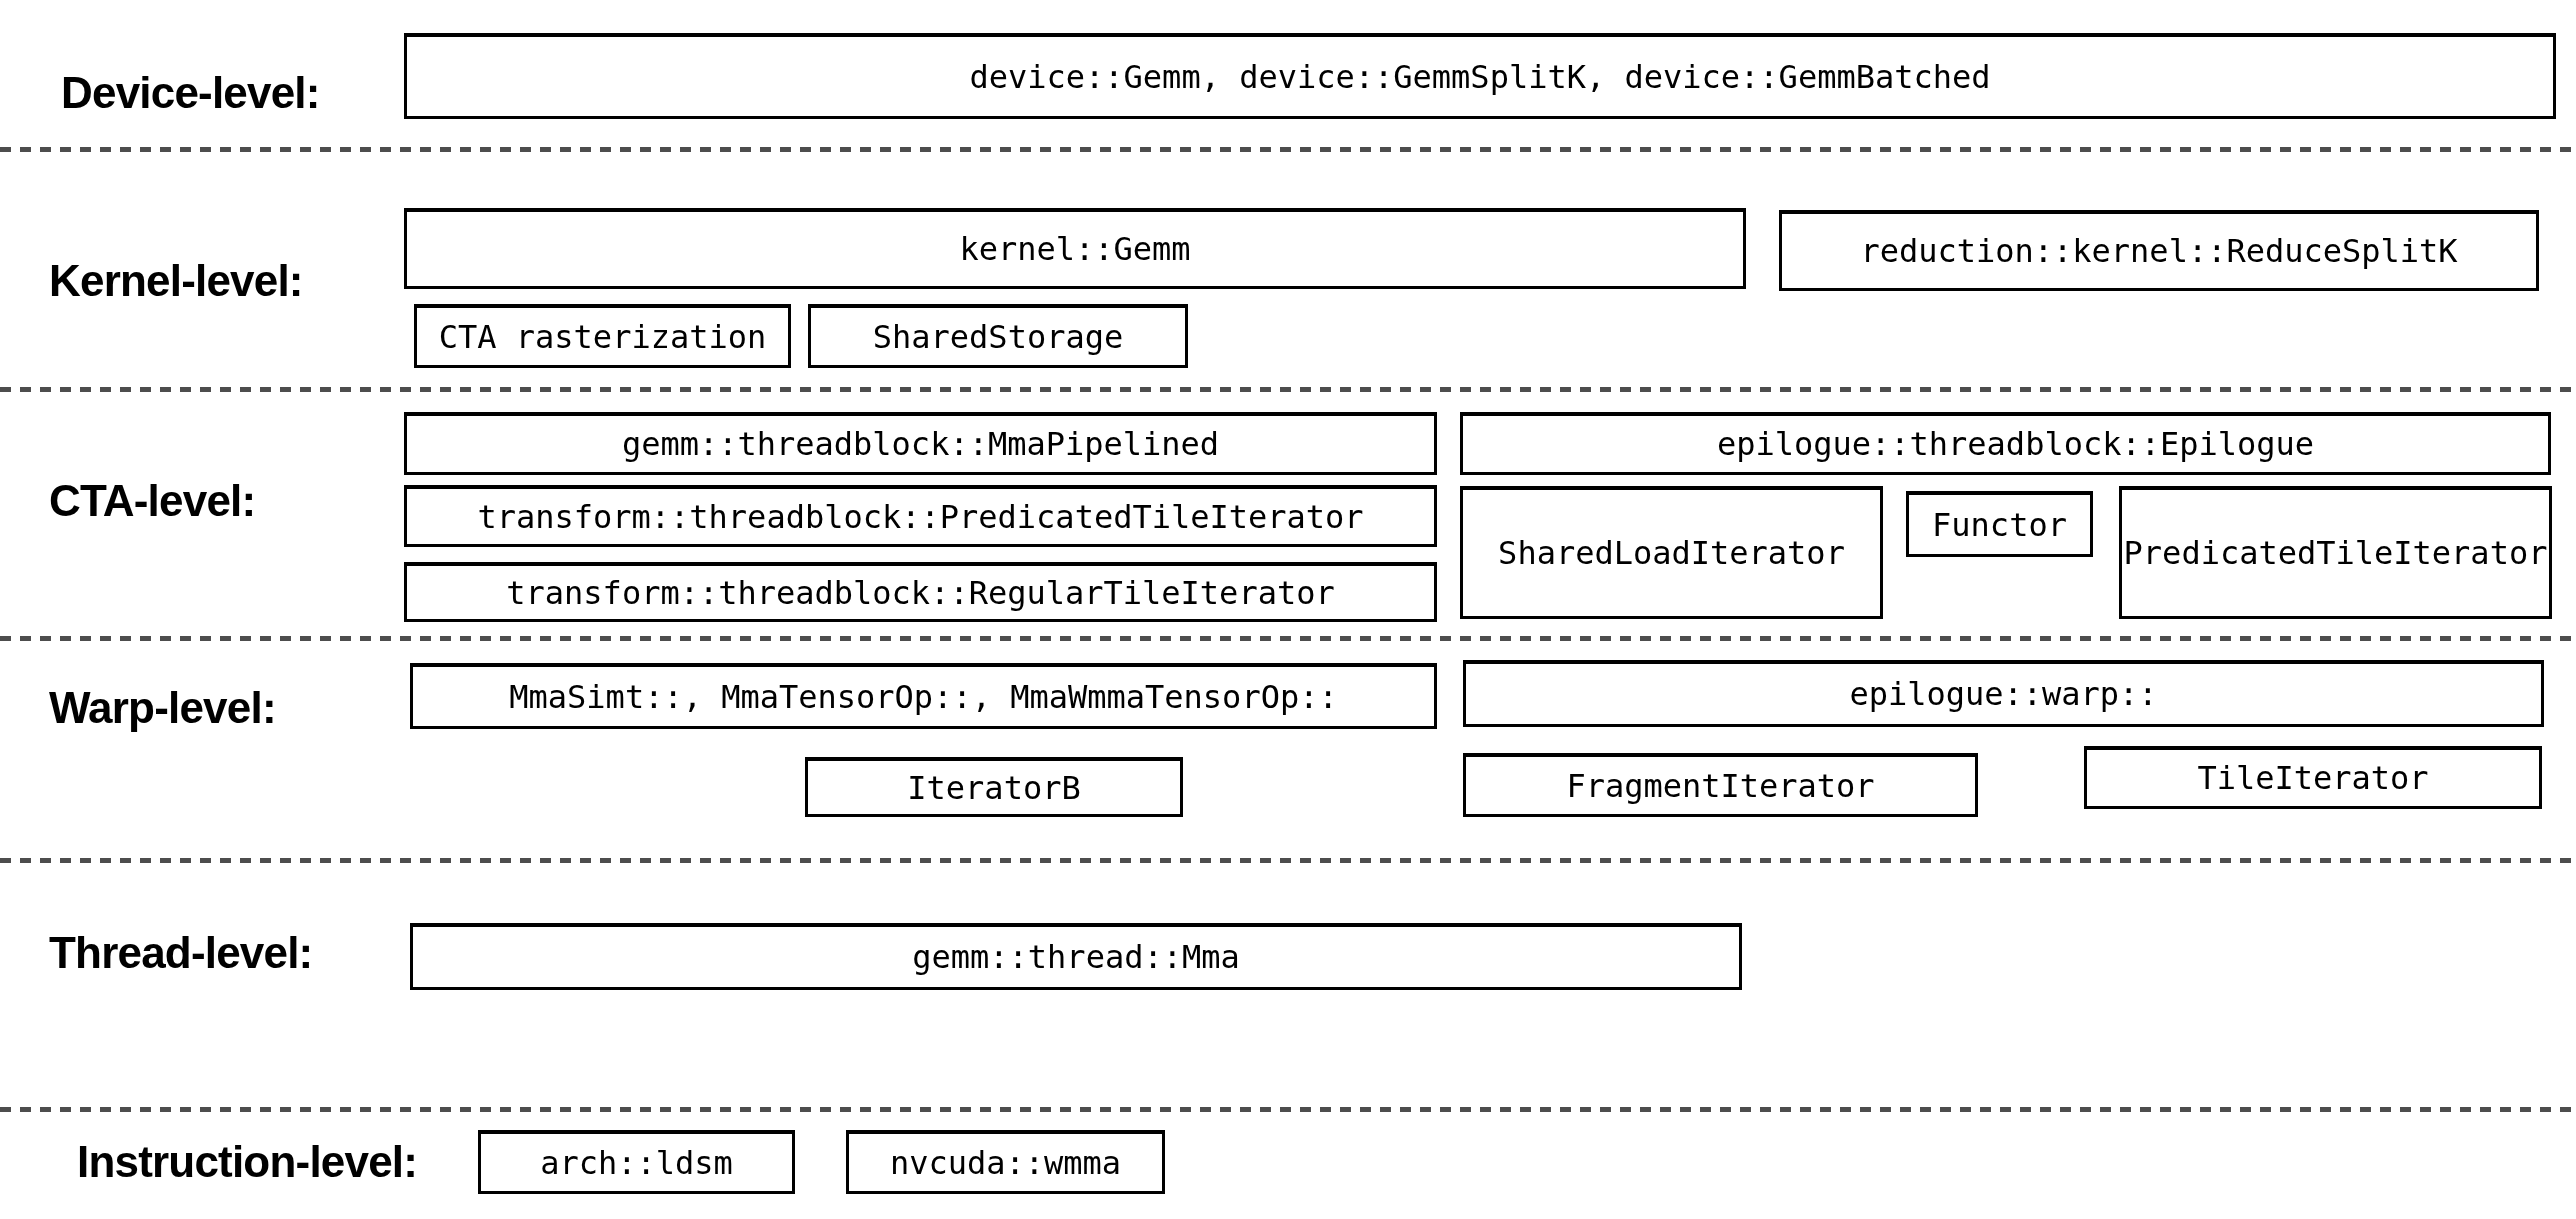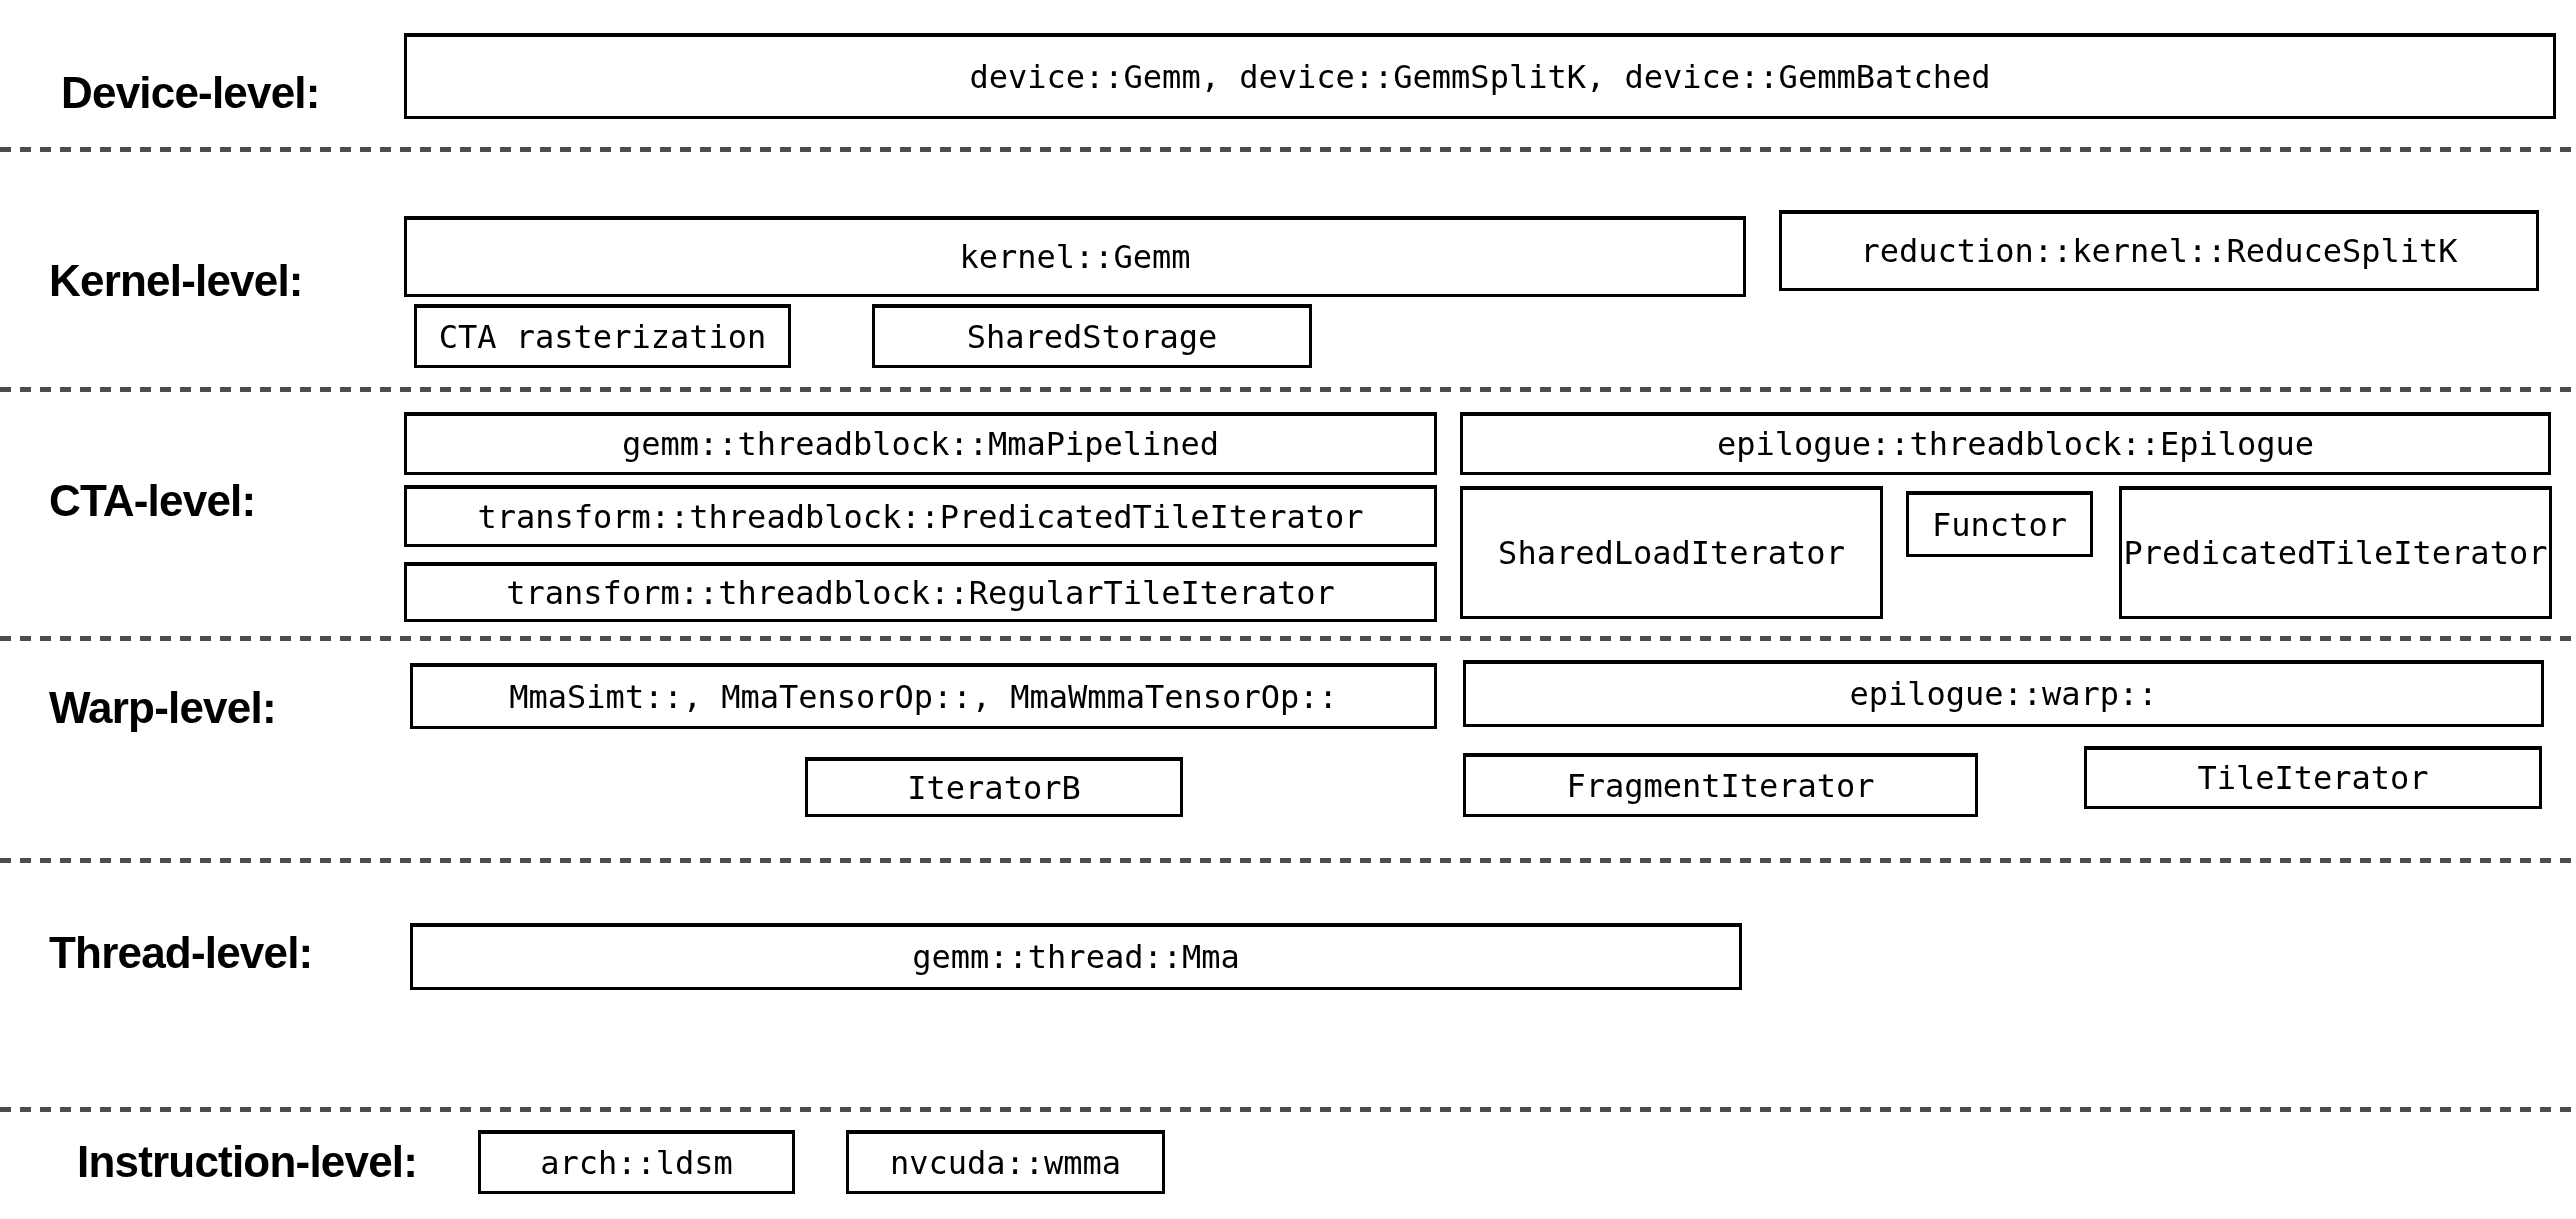--- a/index.html
+++ b/index.html
@@ -53,24 +53,24 @@
 <body>
 
 <div class="canvas">
 
   <div class="lvl-label" style="top:93px;margin-left:12px;">Device-level:</div>
   <div class="box" style="left:404px; top:33px; width:2152px; height:86px;">device::Gemm, device::GemmSplitK, device::GemmBatched</div>
 
   <div class="sep" style="top:147px;"></div>
 
   <div class="lvl-label" style="top:281px;">Kernel-level:</div>
-  <div class="box" style="left:404px; top:216px; width:1342px; height:81px;">kernel::Gemm</div>
+  <div class="box" style="left:404px; top:208px; width:1342px; height:81px;">kernel::Gemm</div>
   <div class="box" style="left:1779px; top:210px; width:760px; height:81px;">reduction::kernel::ReduceSplitK</div>
   <div class="box" style="left:414px; top:304px; width:377px; height:64px;">CTA rasterization</div>
-  <div class="box" style="left:872px; top:304px; width:440px; height:64px;">SharedStorage</div>
+  <div class="box" style="left:808px; top:304px; width:380px; height:64px;">SharedStorage</div>
 
   <div class="sep" style="top:387px;"></div>
 
   <div class="lvl-label" style="top:501px;">CTA-level:</div>
   <div class="box" style="left:404px; top:412px; width:1033px; height:63px;">gemm::threadblock::MmaPipelined</div>
   <div class="box" style="left:404px; top:485px; width:1033px; height:62px;">transform::threadblock::PredicatedTileIterator</div>
   <div class="box" style="left:404px; top:562px; width:1033px; height:60px;">transform::threadblock::RegularTileIterator</div>
   <div class="box" style="left:1460px; top:412px; width:1091px; height:63px;padding-left:20px;">epilogue::threadblock::Epilogue</div>
   <div class="box" style="left:1460px; top:486px; width:423px; height:133px;">SharedLoadIterator</div>
   <div class="box" style="left:1906px; top:491px; width:187px; height:66px;">Functor</div>

